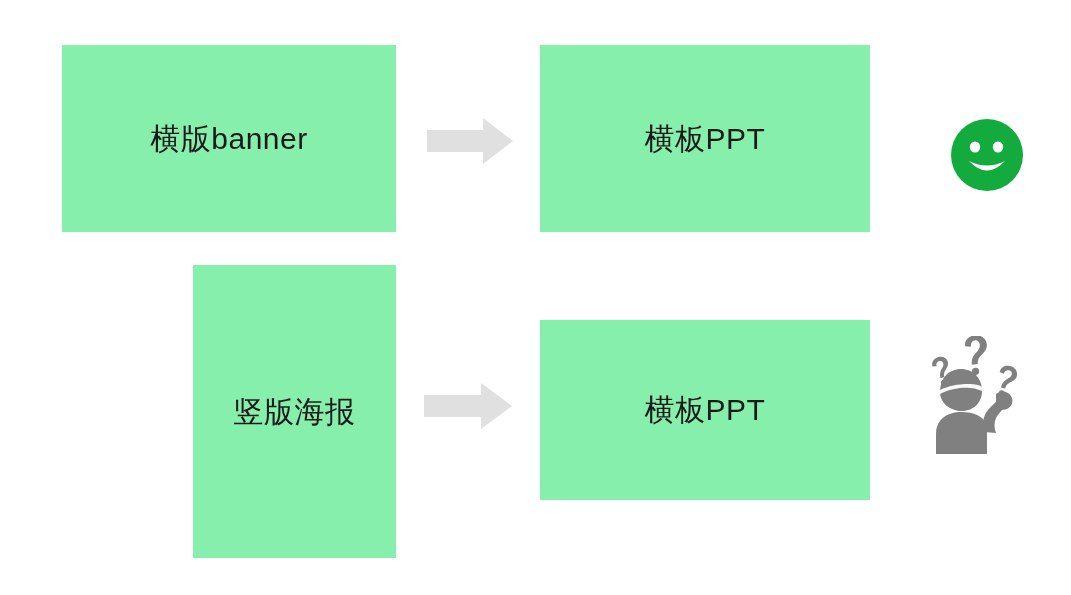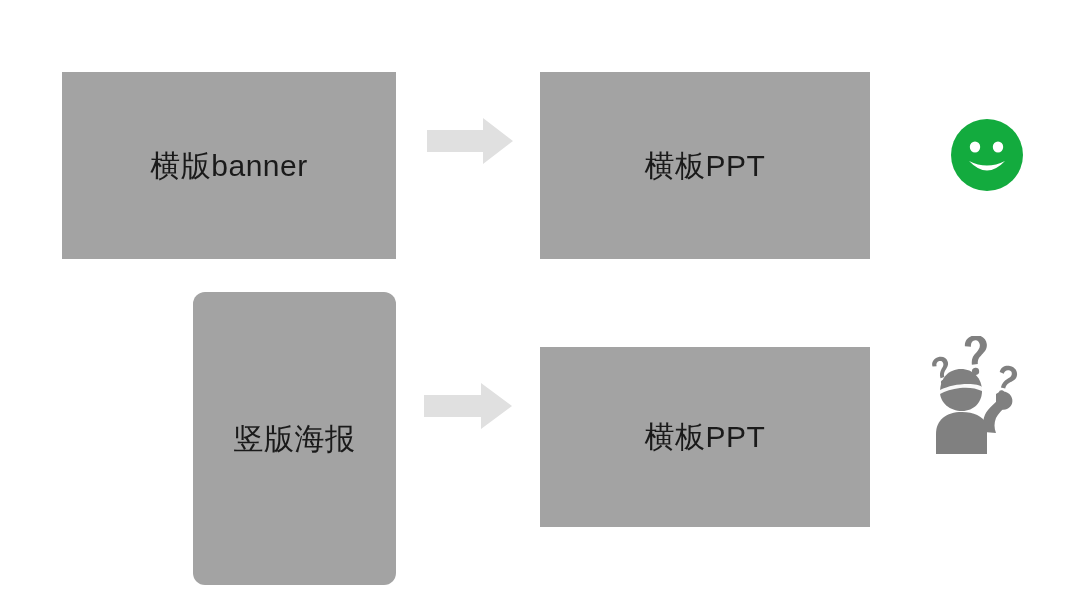--- a/index.html
+++ b/index.html
@@ -12,45 +12,44 @@
   }
   #canvas {
     position: relative;
     width: 1071px;
     height: 595px;
     background: #ffffff;
     overflow: hidden;
   }
   .box {
     position: absolute;
-    background: #a3a3a3;
+    background: #86efac;
     display: flex;
     align-items: center;
     justify-content: center;
     box-sizing: border-box;
-    margin-top: 27px;
   }
   .box-label {
     font-size: 30px;
     color: #1a1a1a;
     line-height: 1.2;
     letter-spacing: 0.5px;
     white-space: nowrap;
     font-weight: 400;
   }
   .arrow {
     position: absolute;
   }
   .icon-wrap {
     position: absolute;
   }
   
   #box-banner      { left: 62px;  top: 45px;  width: 334px; height: 187px; }
   #box-ppt-top     { left: 540px; top: 45px;  width: 330px; height: 187px; }
-  #box-poster      { left: 193px; top: 265px; width: 203px; height: 293px; border-radius: 12px; }
+  #box-poster      { left: 193px; top: 265px; width: 203px; height: 293px; }
   #box-ppt-bottom  { left: 540px; top: 320px; width: 330px; height: 180px; }
 
   #arrow-top    { left: 427px; top: 118px; width: 86px; height: 46px; }
   #arrow-bottom { left: 424px; top: 383px; width: 88px; height: 46px; }
 
   #smiley-icon-wrap  { left: 950px; top: 118px;  width: 74px; height: 74px; }
   #confused-icon-wrap{ left: 918px; top: 336px;  width: 114px; height: 118px; }
 </style>
 </head>
 <body>

